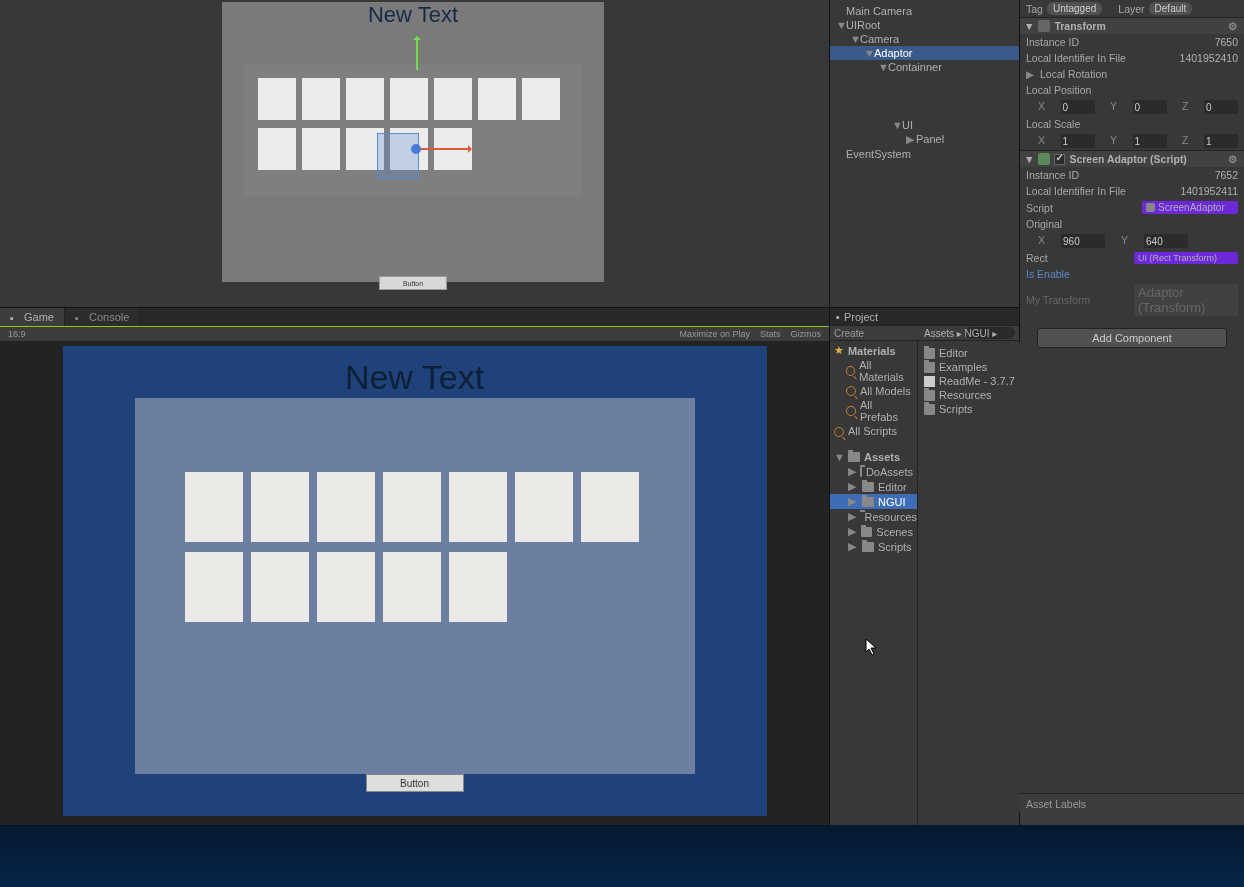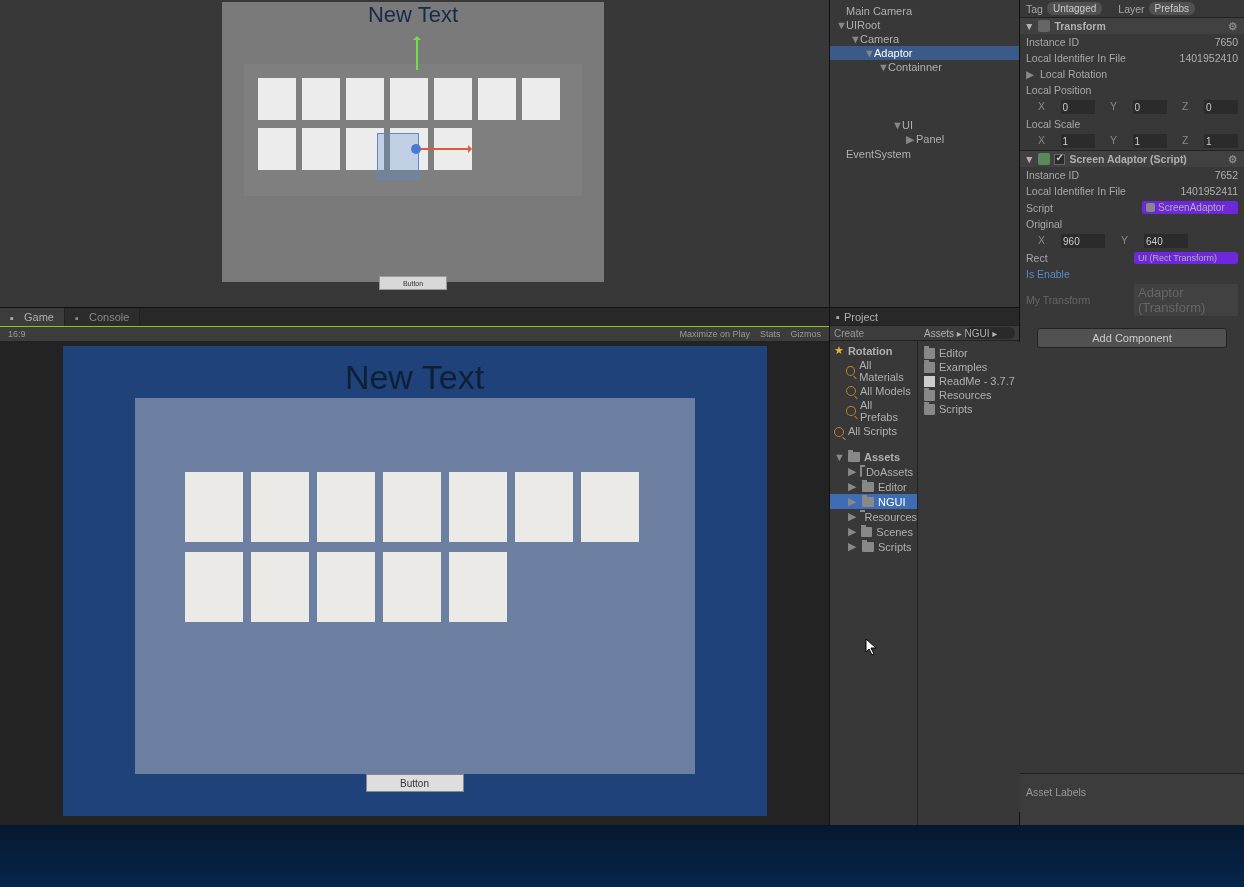--- a/index.html
+++ b/index.html
@@ -253,24 +253,24 @@
     margin: 10px auto;
     width: 190px; height: 20px;
     background:#515151; border:1px solid #222;
     color:#ccc; font-size:11px;
     display:flex; align-items:center; justify-content:center;
     cursor:pointer;
     border-radius:3px;
   }
   .asset-labels {
     margin-top:auto;
-    padding:12px 6px;
+    padding:4px 6px;
     background:#3c3c3c;
     border-top:1px solid #222;
-    height: 52px;
+    height: 32px;
     color:#999;
   }
   .obj-field { background:#6d28d9; padding:1px 4px; border-radius:2px; font-size:10px; display:flex; align-items:center; gap:3px;}
   .obj-icon { width:9px; height:9px; background:#888; display:inline-block; border-radius:2px;}
   .checkbox { width:11px; height:11px; background:#2b2b2b; border:1px solid #666; display:inline-block; position:relative;}
   .checkbox.checked::after { content:"✓"; position:absolute; top:-3px; left:0; font-size:10px; color:#ccc; }
   .link { color:#5a8aca; }
   .muted { color:#666; }
 
   .bottom-strip {
@@ -330,21 +330,21 @@
       <div class="hierarchy-item" style="padding-left: 76px;"><span class="tri">▶</span>Panel</div>
       <div class="hierarchy-item" style="padding-left: 6px;"><span class="tri"></span>EventSystem</div>
     </div>
 
   <div class="inspector">
     <div class="insp-row">
       <span class="insp-label">Tag</span>
       <span class="dropdown">Untagged</span>
       <span style="width:8px"></span>
       <span class="insp-label">Layer</span>
-      <span class="dropdown">Prefabs</span>
+      <span class="dropdown">Default</span>
     </div>
 
     <div class="component-header">
       <span>▼</span>
       <span class="comp-icon"></span>
       <span>Transform</span>
       <span class="gear">⚙</span>
     </div>
     <div class="insp-row">
       <span class="insp-label">Instance ID</span>
@@ -489,21 +489,21 @@
     <span>▪</span>
     <span>Project</span>
   </div>
   <div class="project-toolbar">
     <span>Create</span>
     <span class="search"></span>
   </div>
   <div class="folders" id="project-folders" style="width:88px;border-right:1px solid #222">
       <div class="folder-item">
         <span class="star">★</span>
-        <b>Rotation</b>
+        <b>Materials</b>
       </div>
       <div class="folder-item" style="padding-left: 16px;"><span class="lens"></span>All Materials</div>
       <div class="folder-item" style="padding-left: 16px;"><span class="lens"></span>All Models</div>
       <div class="folder-item" style="padding-left: 16px;"><span class="lens"></span>All Prefabs</div>
       <div class="folder-item" style=" align-items: flex-end;"><span class="lens"></span>All Scripts</div>
       <div style="height: 12px;"></div>
       <div class="folder-item">
         <span class="tri">▼</span>
         <span class="folder-icon"></span>
         <b>Assets</b>

